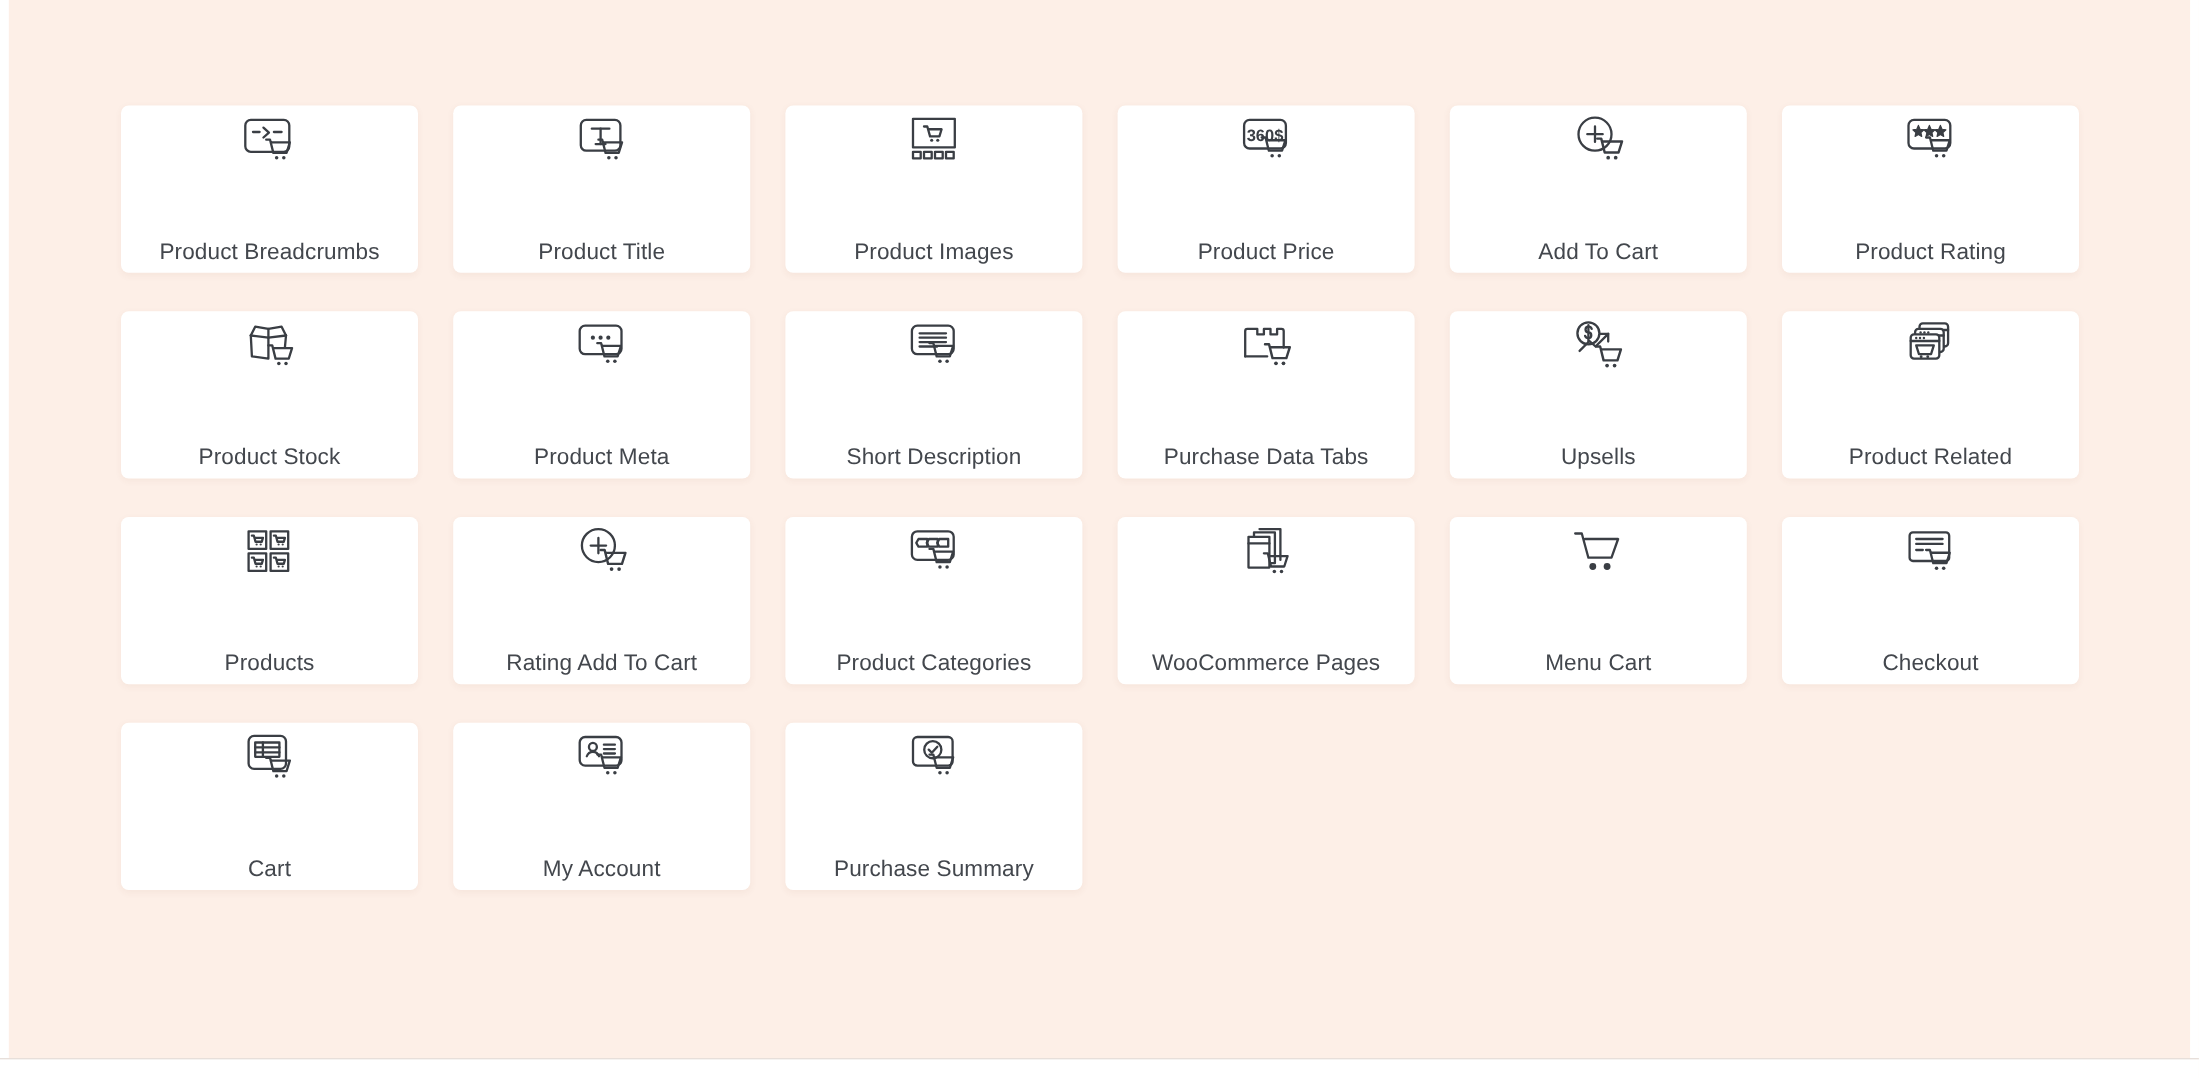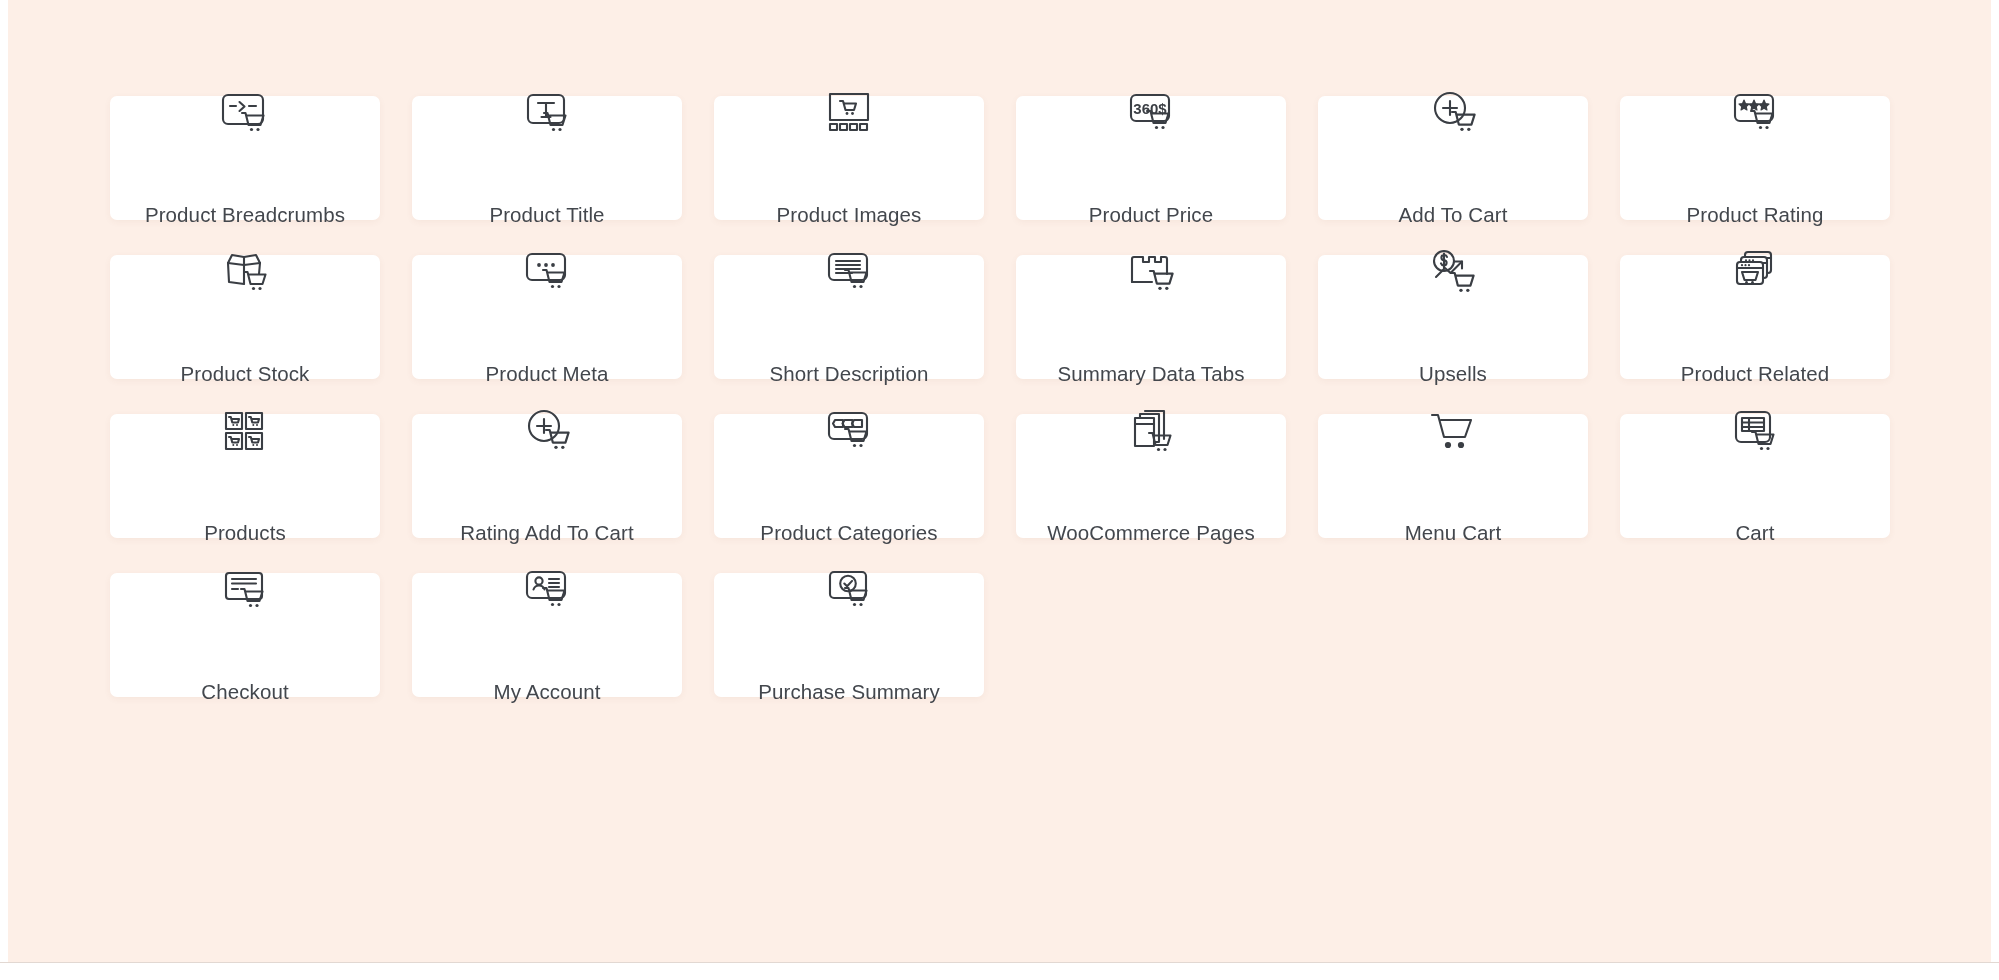--- a/index.html
+++ b/index.html
@@ -50,21 +50,21 @@
     width: 1790px;
     display: grid;
     grid-template-columns: repeat(6, 270px);
     column-gap: 32px;
     row-gap: 35px;
   }
 
   .card {
     background: #ffffff;
     border-radius: 7px;
-    height: 124px;
+    height: 152px;
     box-shadow: 0 2px 7px rgba(120, 80, 60, 0.055);
     display: flex;
     flex-direction: column;
     align-items: center;
     justify-content: center;
     box-sizing: border-box;
     padding: 10px 12px 14px;
     cursor: pointer;
   }
 
@@ -250,21 +250,21 @@
           <svg width="58" height="58" viewBox="0 0 58 58">
       <path d="M10 38 L10 15 a2 2 0 0 1 2 -2 h9 v5 h6 v-5 h6 v5 h6 v-5 h4 a2 2 0 0 1 2 2 L45 30" stroke="#3a3e44" fill="none" stroke-width="2.1" stroke-linecap="round" stroke-linejoin="round"></path>
       <path d="M10 38 h20" stroke="#3a3e44" fill="none" stroke-width="2.1" stroke-linecap="round" stroke-linejoin="round"></path>
       <g transform="translate(28,27) scale(1.05)">
     <path d="M0 0 L3.5 0 L6.5 12 L18.5 12 L21.5 2.5 L5 2.5" stroke="#3a3e44" fill="none" stroke-width="2.1" stroke-linecap="round" stroke-linejoin="round"></path>
     <circle cx="9.5" cy="16.5" r="1.6" fill="#3a3e44"></circle>
     <circle cx="16" cy="16.5" r="1.6" fill="#3a3e44"></circle>
   </g>
     </svg>
         </div>
-        <div class="lbl">Summary Data Tabs</div>
+        <div class="lbl">Purchase Data Tabs</div>
       </div>
       <div class="card">
         <div class="ic">
           <svg width="58" height="58" viewBox="0 0 58 58">
       <circle cx="20" cy="17" r="10" stroke="#3a3e44" fill="none" stroke-width="2.1" stroke-linecap="round" stroke-linejoin="round"></circle>
       <path d="M23 13 a3 3 0 0 0 -3 -2 a2.6 2.6 0 0 0 0 5.2 a2.6 2.6 0 0 1 0 5.2 a3 3 0 0 1 -3 -2" stroke="#3a3e44" fill="none" stroke-width="2.1" stroke-linecap="round" stroke-linejoin="round"></path>
       <path d="M20 9.5 v15" stroke="#3a3e44" fill="none" stroke-width="2.1" stroke-linecap="round" stroke-linejoin="round"></path>
       <path d="M12 33 L21 24 L26.5 29 L38 17.5" stroke="#3a3e44" fill="none" stroke-width="2.1" stroke-linecap="round" stroke-linejoin="round"></path>
       <path d="M31 17.5 h7 v7" stroke="#3a3e44" fill="none" stroke-width="2.1" stroke-linecap="round" stroke-linejoin="round"></path>
       <g transform="translate(27,29) scale(1.05)">
@@ -381,53 +381,53 @@
       <path d="M8 12 L14 12 L20 34 L41 34 L47 17 L17 17" stroke="#3a3e44" fill="none" stroke-width="2.1" stroke-linecap="round" stroke-linejoin="round"></path>
       <circle cx="24" cy="42" r="3.1" fill="#3a3e44"></circle>
       <circle cx="37" cy="42" r="3.1" fill="#3a3e44"></circle>
     </svg>
         </div>
         <div class="lbl">Menu Cart</div>
       </div>
       <div class="card">
         <div class="ic">
           <svg width="58" height="58" viewBox="0 0 58 58">
+      <rect x="10" y="11" width="36" height="26" rx="3" stroke="#3a3e44" fill="none" stroke-width="2.1" stroke-linecap="round" stroke-linejoin="round"></rect>
+      <path d="M16 17 h24" stroke="#3a3e44" fill="none" stroke-width="2.1" stroke-linecap="round" stroke-linejoin="round"></path>
+      <path d="M16 21.5 h24" stroke="#3a3e44" fill="none" stroke-width="2.1" stroke-linecap="round" stroke-linejoin="round"></path>
+      <path d="M16 27 h6" stroke="#3a3e44" fill="none" stroke-width="2.1" stroke-linecap="round" stroke-linejoin="round"></path>
+      <g transform="translate(25,27) scale(1)">
+    <path d="M0 0 L3.5 0 L6.5 12 L18.5 12 L21.5 2.5 L5 2.5" stroke="#3a3e44" fill="none" stroke-width="2.1" stroke-linecap="round" stroke-linejoin="round"></path>
+    <circle cx="9.5" cy="16.5" r="1.6" fill="#3a3e44"></circle>
+    <circle cx="16" cy="16.5" r="1.6" fill="#3a3e44"></circle>
+  </g>
+    </svg>
+        </div>
+        <div class="lbl">Checkout</div>
+      </div>
+      <div class="card">
+        <div class="ic">
+          <svg width="58" height="58" viewBox="0 0 58 58">
       <rect x="10" y="9" width="34" height="30" rx="5" stroke="#3a3e44" fill="none" stroke-width="2.1" stroke-linecap="round" stroke-linejoin="round"></rect>
       <rect x="16" y="15" width="22" height="13" stroke="#3a3e44" fill="none" stroke-width="2.1" stroke-linecap="round" stroke-linejoin="round"></rect>
       <path d="M16 19.5 h22" stroke="#3a3e44" fill="none" stroke-width="2.1" stroke-linecap="round" stroke-linejoin="round"></path>
       <path d="M16 24 h22" stroke="#3a3e44" fill="none" stroke-width="2.1" stroke-linecap="round" stroke-linejoin="round"></path>
       <path d="M23 15 v13" stroke="#3a3e44" fill="none" stroke-width="2.1" stroke-linecap="round" stroke-linejoin="round"></path>
       <g transform="translate(26,29) scale(1)">
     <path d="M0 0 L3.5 0 L6.5 12 L18.5 12 L21.5 2.5 L5 2.5" stroke="#3a3e44" fill="none" stroke-width="2.1" stroke-linecap="round" stroke-linejoin="round"></path>
     <circle cx="9.5" cy="16.5" r="1.6" fill="#3a3e44"></circle>
     <circle cx="16" cy="16.5" r="1.6" fill="#3a3e44"></circle>
   </g>
     </svg>
         </div>
         <div class="lbl">Cart</div>
       </div>
       <div class="card">
         <div class="ic">
           <svg width="58" height="58" viewBox="0 0 58 58">
-      <rect x="10" y="11" width="36" height="26" rx="3" stroke="#3a3e44" fill="none" stroke-width="2.1" stroke-linecap="round" stroke-linejoin="round"></rect>
-      <path d="M16 17 h24" stroke="#3a3e44" fill="none" stroke-width="2.1" stroke-linecap="round" stroke-linejoin="round"></path>
-      <path d="M16 21.5 h24" stroke="#3a3e44" fill="none" stroke-width="2.1" stroke-linecap="round" stroke-linejoin="round"></path>
-      <path d="M16 27 h6" stroke="#3a3e44" fill="none" stroke-width="2.1" stroke-linecap="round" stroke-linejoin="round"></path>
-      <g transform="translate(25,27) scale(1)">
-    <path d="M0 0 L3.5 0 L6.5 12 L18.5 12 L21.5 2.5 L5 2.5" stroke="#3a3e44" fill="none" stroke-width="2.1" stroke-linecap="round" stroke-linejoin="round"></path>
-    <circle cx="9.5" cy="16.5" r="1.6" fill="#3a3e44"></circle>
-    <circle cx="16" cy="16.5" r="1.6" fill="#3a3e44"></circle>
-  </g>
-    </svg>
-        </div>
-        <div class="lbl">Checkout</div>
-      </div>
-      <div class="card">
-        <div class="ic">
-          <svg width="58" height="58" viewBox="0 0 58 58">
       <rect x="9" y="10" width="38" height="26" rx="5" stroke="#3a3e44" fill="none" stroke-width="2.1" stroke-linecap="round" stroke-linejoin="round"></rect>
       <circle cx="21" cy="19" r="3.6" stroke="#3a3e44" fill="none" stroke-width="2.1" stroke-linecap="round" stroke-linejoin="round"></circle>
       <path d="M15.5 27.5 a5.8 5.8 0 0 1 11 0" stroke="#3a3e44" fill="none" stroke-width="2.1" stroke-linecap="round" stroke-linejoin="round"></path>
       <path d="M31 17 h10" stroke="#3a3e44" fill="none" stroke-width="2.1" stroke-linecap="round" stroke-linejoin="round"></path>
       <path d="M31 21 h10" stroke="#3a3e44" fill="none" stroke-width="2.1" stroke-linecap="round" stroke-linejoin="round"></path>
       <path d="M31 25 h10" stroke="#3a3e44" fill="none" stroke-width="2.1" stroke-linecap="round" stroke-linejoin="round"></path>
       <g transform="translate(25,26) scale(1)">
     <path d="M0 0 L3.5 0 L6.5 12 L18.5 12 L21.5 2.5 L5 2.5" stroke="#3a3e44" fill="none" stroke-width="2.1" stroke-linecap="round" stroke-linejoin="round"></path>
     <circle cx="9.5" cy="16.5" r="1.6" fill="#3a3e44"></circle>
     <circle cx="16" cy="16.5" r="1.6" fill="#3a3e44"></circle>

